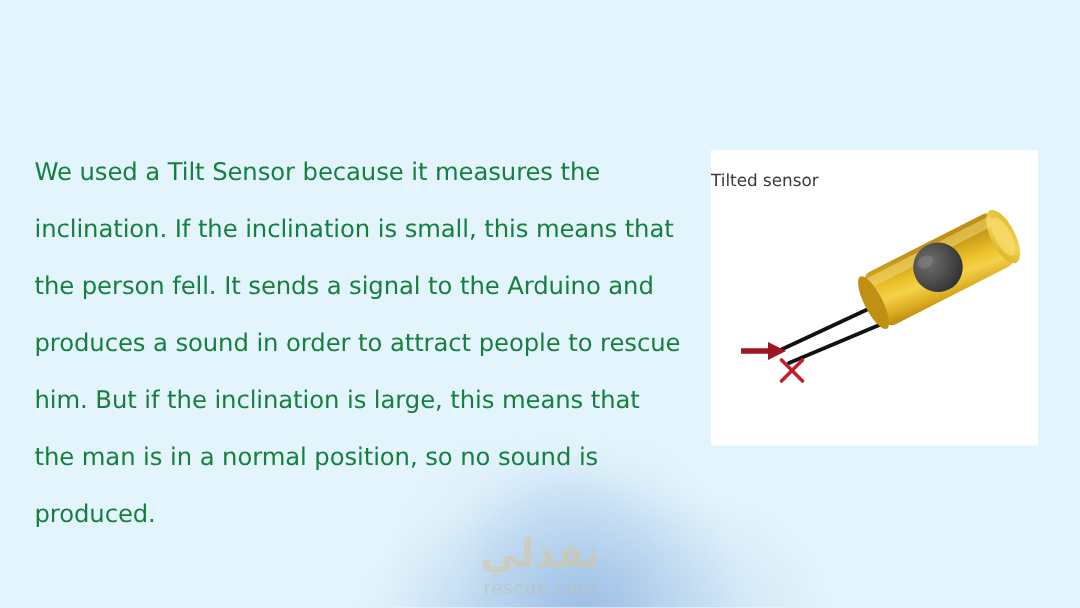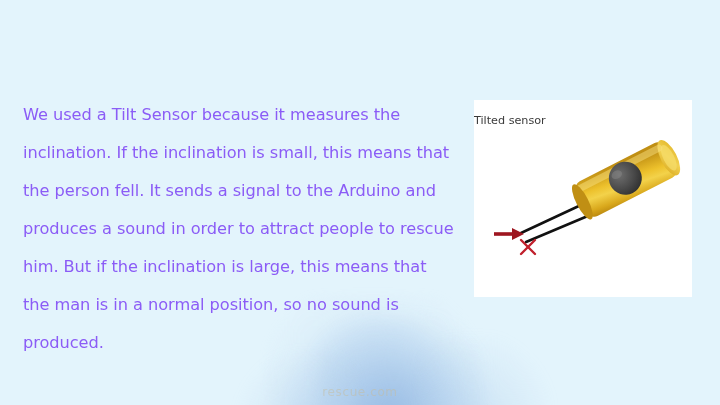--- a/index.html
+++ b/index.html
@@ -118,21 +118,21 @@
 
   
   .body-text {
     position: absolute;
     left: 23px;
     top: 80px;
     width: 432px;
     font-family: "DejaVu Sans", sans-serif;
     font-size: 16.2px;
     line-height: 38px;
-    color: #8b5cf6;
+    color: #15803d;
     letter-spacing: -0.05px;
   }
 
   
   .image-card {
     position: absolute;
     left: 474px;
     top: 100px;
     width: 218px;
     height: 197px;
@@ -163,20 +163,21 @@
 <div class="slide">
 
   <div class="cloud-layer">
     <div class="cloud-a"></div>
     <div class="cloud-b"></div>
     <div class="cloud-c"></div>
     <div class="cloud-d"></div>
   </div>
 
   <div class="watermark">
+    <div class="watermark-ar">نفذلي</div>
     <div class="watermark-latin">rescue.com</div>
   </div>
 
 
   <p class="body-text">We used a Tilt Sensor because it measures the inclination. If the inclination is small, this means that the person fell. It sends a signal to the Arduino and produces a sound in order to attract people to rescue him. But if the inclination is large, this means that the man is in a normal position, so no sound is produced.</p>
 
   <div class="image-card">
 
     <div class="card-caption">Tilted sensor</div>
 

